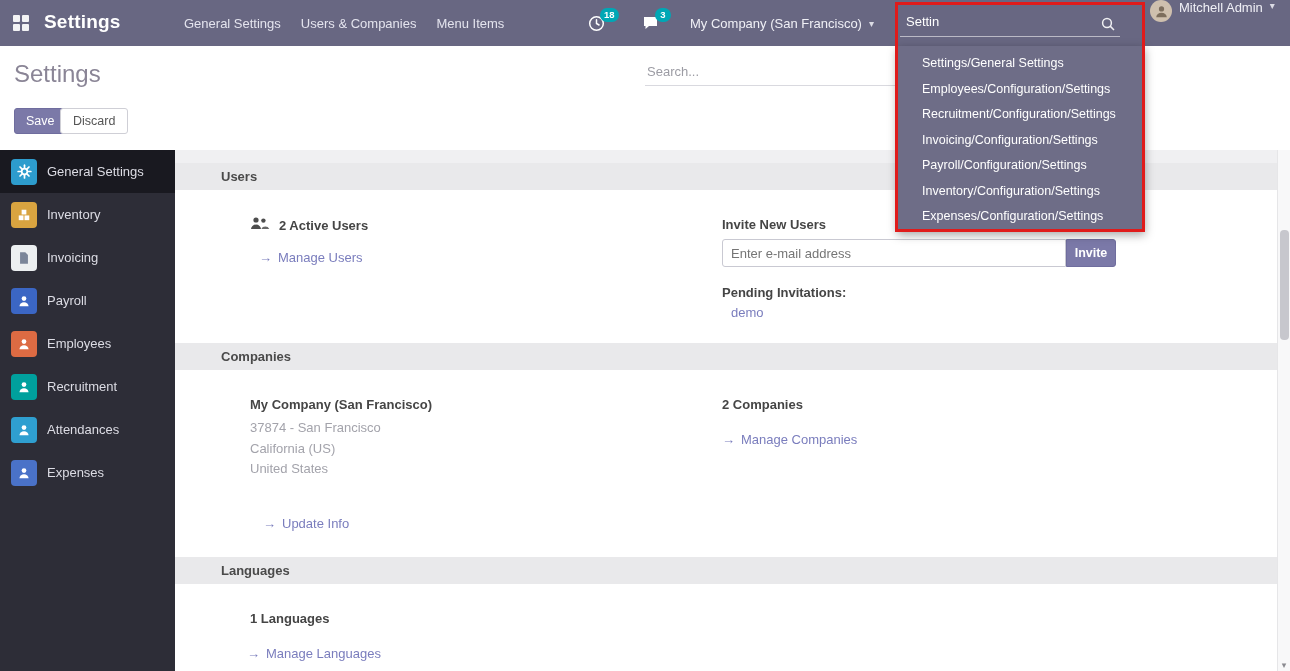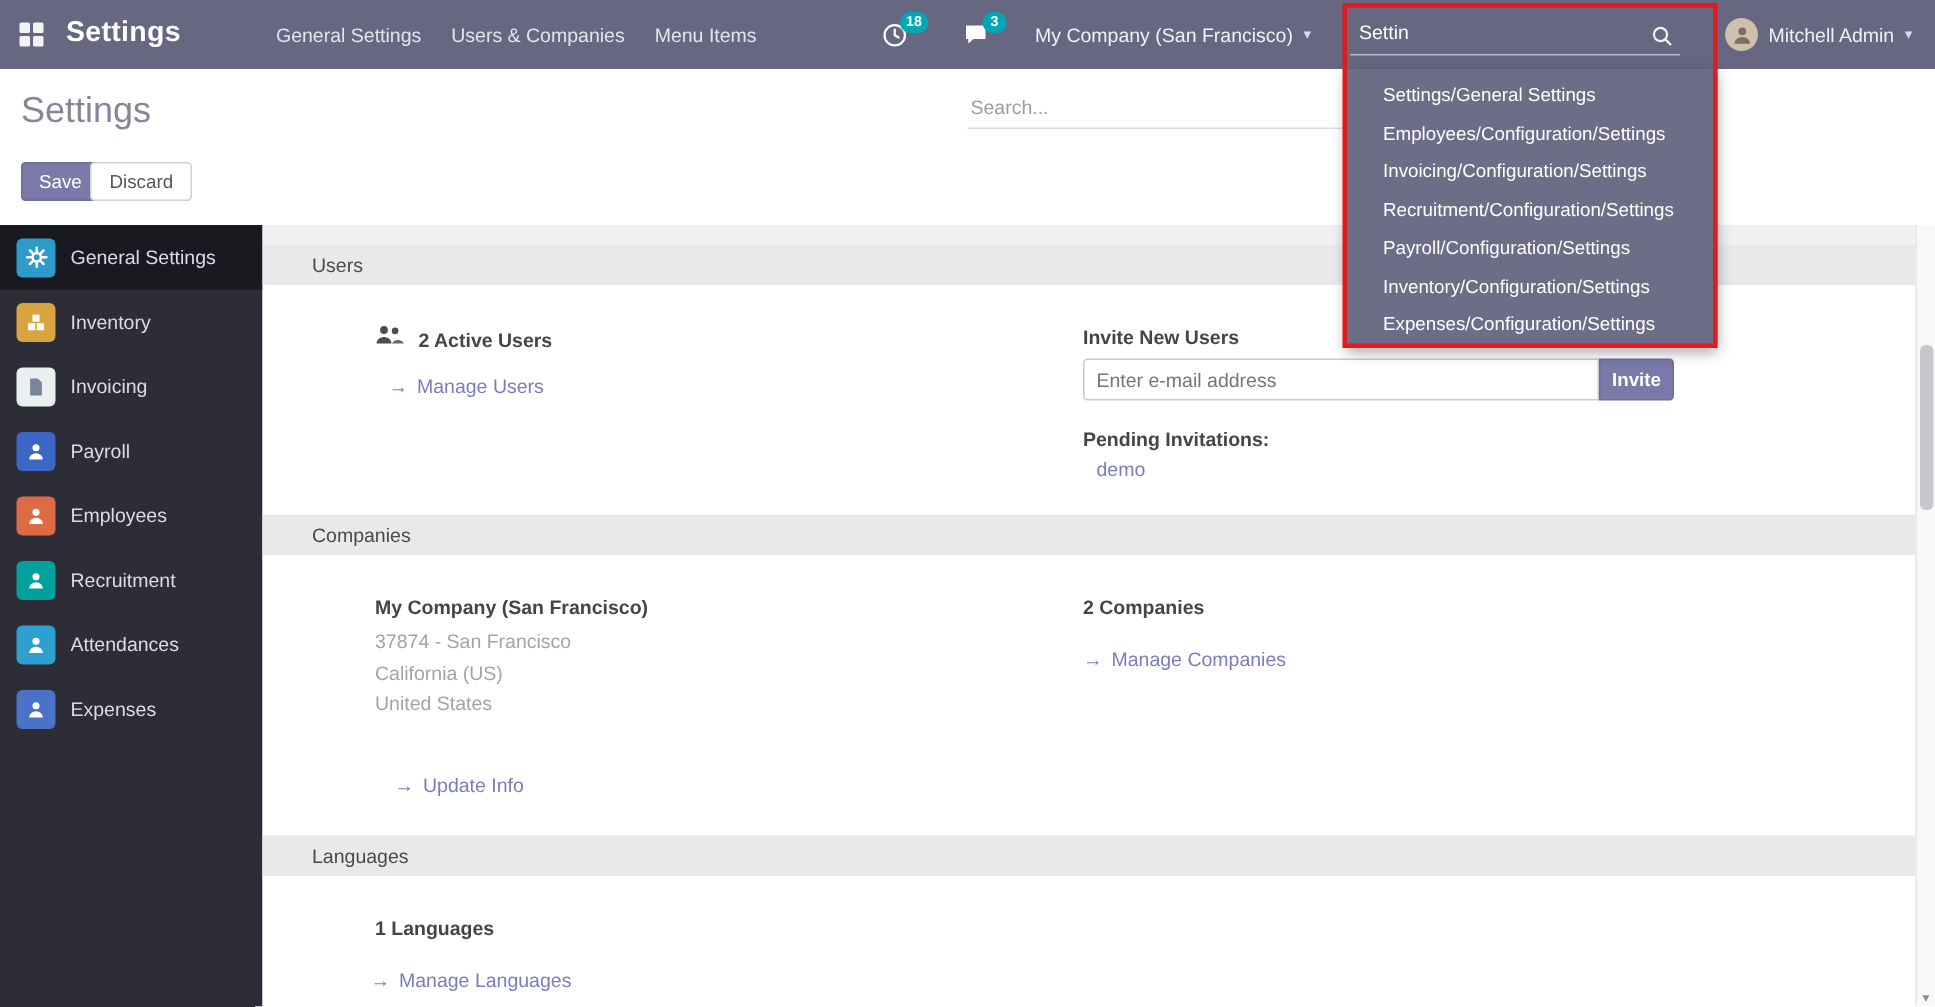--- a/index.html
+++ b/index.html
@@ -19,21 +19,21 @@
   .nav-title { position:absolute; left:44px; top:11px; font-size:19px; font-weight:700; letter-spacing:.2px; }
   .nav-menu { position:absolute; left:184px; top:0; height:46px; display:flex; gap:20px; align-items:center; font-size:13px; color:#e4e4ee; }
   .nav-menu div { cursor:pointer; white-space:nowrap; }
   .nav-icon-btn { position:absolute; top:15px; cursor:pointer; }
   .nav-badge { position:absolute; top:8px; min-width:16px; height:14px; padding:0 4px; background:#00a7b5; border-radius:8px; font-size:9.5px; font-weight:700; line-height:14px; text-align:center; color:#fff; }
   .company-menu { position:absolute; left:690px; top:0; height:46px; display:flex; align-items:center; gap:7px; font-size:13px; color:#f0f0f6; cursor:pointer; }
   .caret { font-size:10px; opacity:.85; }
   .nav-search { position:absolute; left:900px; top:7px; width:220px; height:30px; border-bottom:1px solid rgba(255,255,255,.55); }
   .nav-search input { background:transparent; border:none; outline:none; color:#fff; font-size:13px; width:190px; padding:7px 0 0 6px; }
   .nav-search .mag { position:absolute; right:5px; top:10px; }
-  .user-menu { position:absolute; left:1150px; top:0; height:46px; display:flex; align-items:center; gap:7px; font-size:13px; color:#f0f0f6; cursor:pointer; }
+  .user-menu { position:absolute; left:1150px; top:0; height:46px; display:flex; gap:7px; font-size:13px; color:#f0f0f6; cursor:pointer; }
   .avatar { width:22px; height:22px; border-radius:50%; background:#cfc0ae; display:flex; align-items:center; justify-content:center; overflow:hidden; flex:none; }
 
   
   .dropdown-panel { position:absolute; left:897px; top:46px; width:248px; background:#6e6d87; box-shadow:0 3px 9px rgba(0,0,0,.35); padding:5px 0 2px; z-index:40; }
   .dropdown-item { padding:0 10px 0 25px; line-height:25.5px; font-size:12.5px; color:#fff; white-space:nowrap; cursor:pointer; }
 
   
   .annotation-box { position:absolute; left:895px; top:2px; width:250px; height:230px; border:3px solid #e01b1b; z-index:60; pointer-events:none; }
 
   
@@ -52,21 +52,21 @@
   .side-item.active { background:#191920; }
   .app-icon { width:26px; height:26px; border-radius:4px; display:flex; align-items:center; justify-content:center; flex:none; }
   .ic-settings{background:#2d9ccd} .ic-inventory{background:#d9a440} .ic-invoicing{background:#eceff1}
   .ic-payroll{background:#3b66c4} .ic-employees{background:#dd6b43} .ic-recruitment{background:#00a09d}
   .ic-attendances{background:#2f9fd0} .ic-expenses{background:#4a72c8}
 
   
   .main { position:absolute; top:150px; left:175px; width:1102px; height:521px; background:#fff; overflow:hidden; }
   .main > div { position:absolute; }
   .top-strip { top:0; left:0; width:1102px; height:13px; background:#f0f0f2; }
-  .section-bar { left:0; width:1102px; height:27px; background:#e9e9eb; display:flex; align-items:center; padding-left:33px; font-size:13px; font-weight:400; color:#4a4a4a; }
+  .section-bar { left:0; width:1102px; height:27px; background:#e9e9eb; display:flex; align-items:center; padding-left:46px; font-size:13px; font-weight:700; color:#4a4a4a; }
   .bar-users{ top:13px; } .bar-companies{ top:193px; } .bar-languages{ top:407px; }
   .bold13 { font-size:13px; font-weight:700; color:#454545; white-space:nowrap; }
   .link { font-size:13px; color:#7a7dbd; cursor:pointer; white-space:nowrap; }
   .arrow { font-weight:700; margin-right:6px; }
   .iconrow { display:flex; align-items:center; gap:9px; }
 
   .pos-active-users{ left:75px; top:66px; }
   .pos-manage-users{ left:84px; top:100px; }
   .pos-invite-title{ left:547px; top:67px; }
   .pos-invite-row{ left:547px; top:89px; display:flex; }
@@ -142,22 +142,22 @@
         </svg>
     </span>
     <span>Mitchell Admin</span>
     <span class="caret">▾</span>
   </div>
 </div>
 
 <div class="dropdown-panel">
   <div class="dropdown-item">Settings/General Settings</div>
   <div class="dropdown-item">Employees/Configuration/Settings</div>
+  <div class="dropdown-item">Recruitment/Configuration/Settings</div>
   <div class="dropdown-item">Invoicing/Configuration/Settings</div>
-  <div class="dropdown-item">Recruitment/Configuration/Settings</div>
   <div class="dropdown-item">Payroll/Configuration/Settings</div>
   <div class="dropdown-item">Inventory/Configuration/Settings</div>
   <div class="dropdown-item">Expenses/Configuration/Settings</div>
 </div>
 
 <div class="annotation-box"></div>
 
 <div class="control-panel">
   <div class="page-title">Settings</div>
   <button class="btn btn-save">Save</button>

